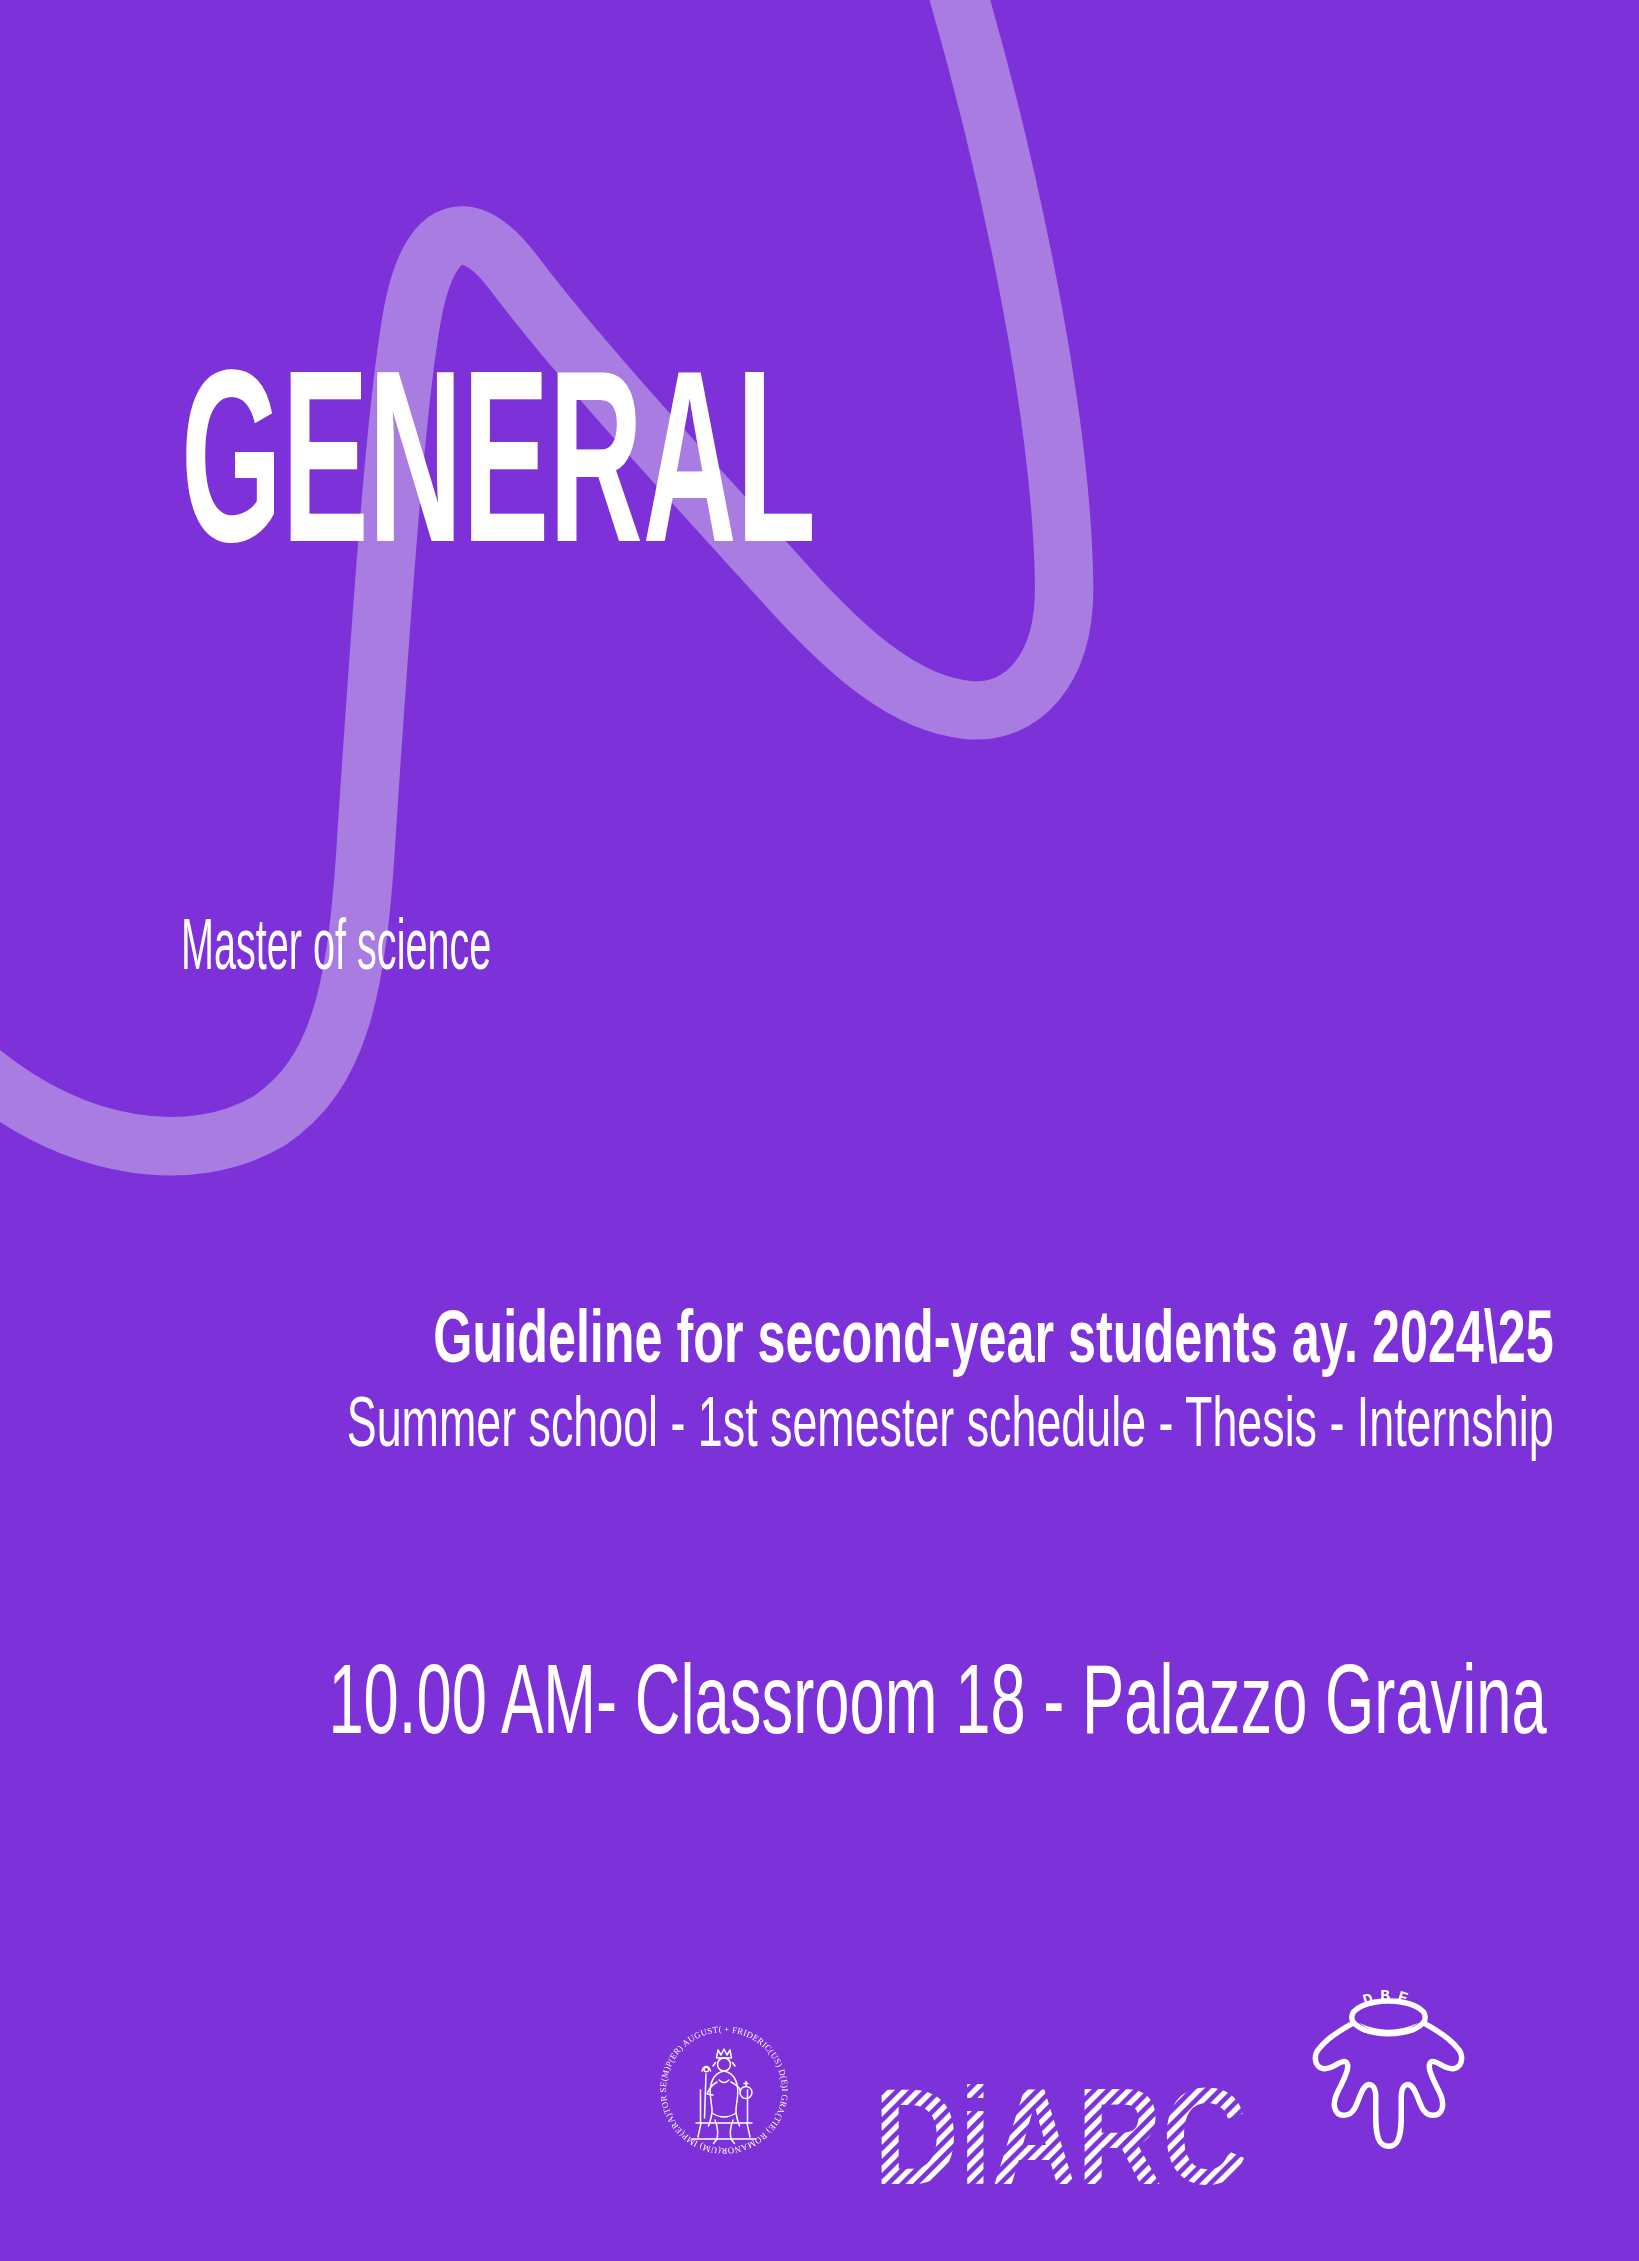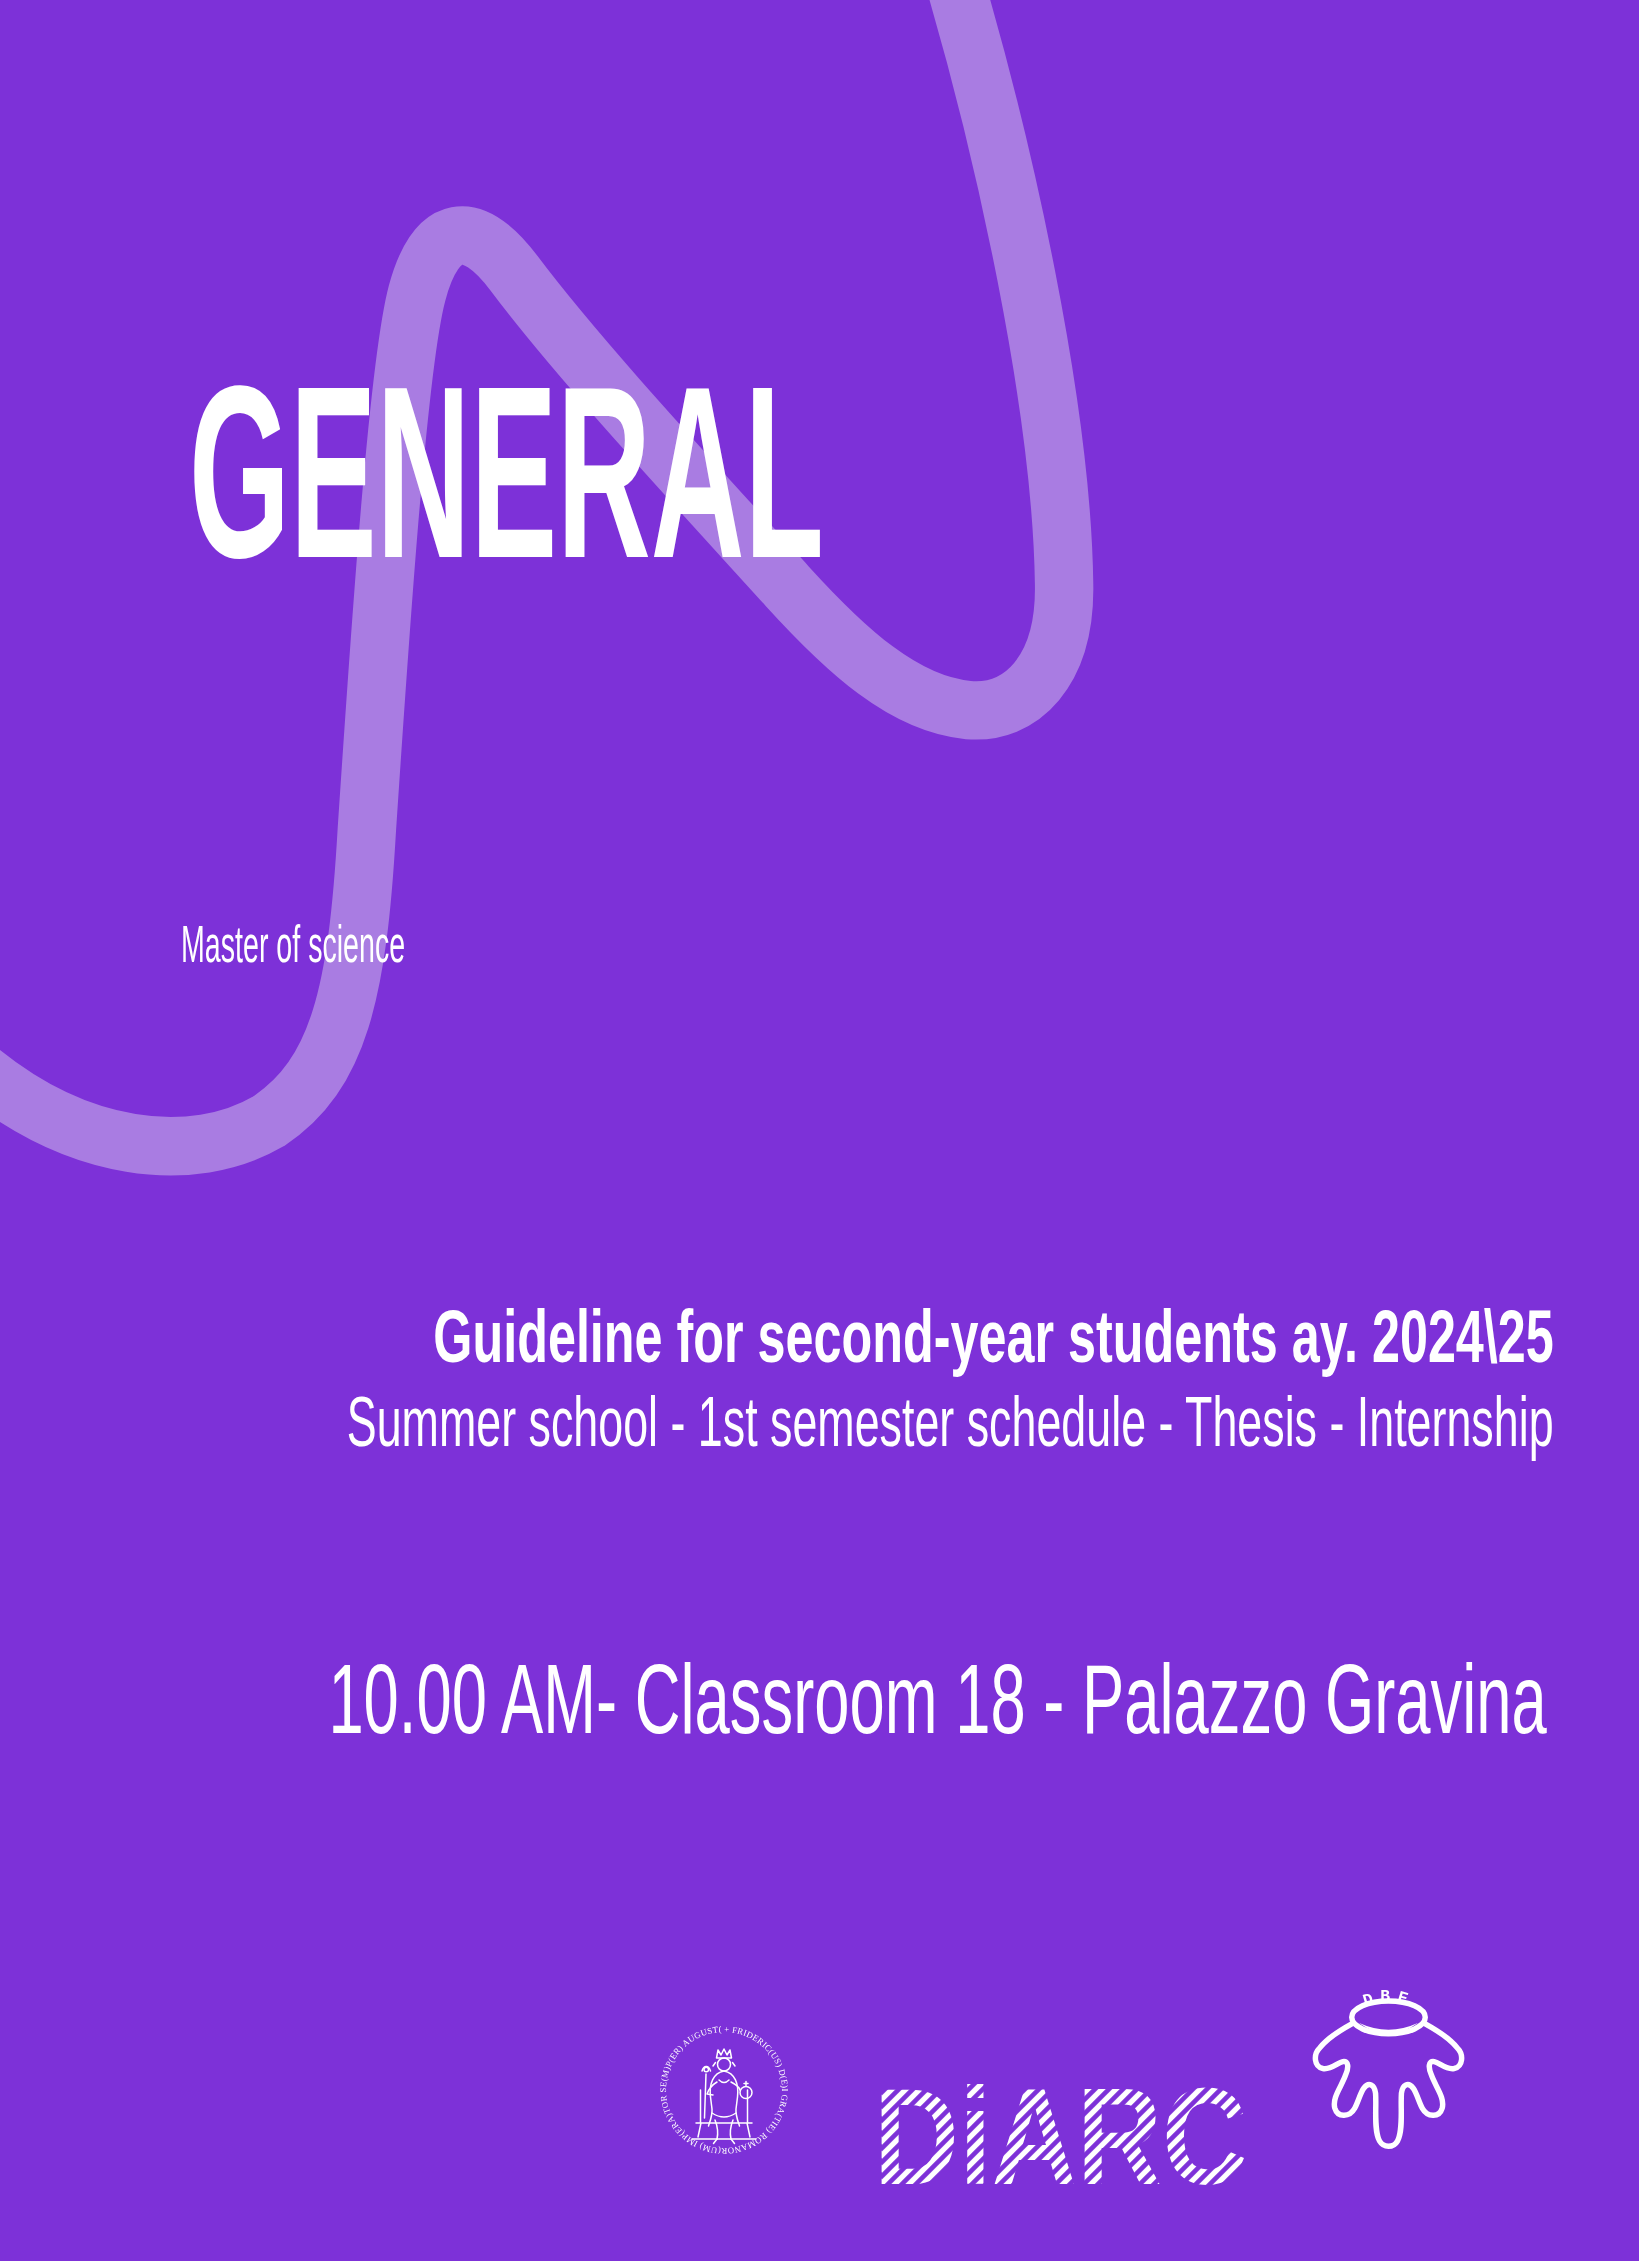--- a/index.html
+++ b/index.html
@@ -10,24 +10,24 @@
     overflow:hidden;
     font-family:"Liberation Sans",sans-serif;
     color:var(--text,#ffffff);
   }
   .wave{position:absolute;left:0;top:0;width:1640px;height:2261px;display:block;}
 
   .abs{position:absolute;white-space:nowrap;}
   .cond{display:inline-block;transform-origin:left center;}
   .cond-r{display:inline-block;transform-origin:right center;}
 
-  .title-block{left:181px;top:330px;font-weight:bold;font-size:245px;line-height:284px;margin-left:8px;}
+  .title-block{left:181px;top:314px;font-weight:bold;font-size:245px;line-height:284px;}
   .title-block .cond{transform:scaleX(0.53);}
 
-  .subtitle-block{left:181px;top:906px;font-weight:normal;font-size:52px;line-height:77px;}
+  .subtitle-block{left:181px;top:906px;font-weight:normal;font-size:72px;line-height:77px;}
   .subtitle-block .cond{transform:scaleX(0.55);}
 
   .headline{right:86px;top:1296px;text-align:right;font-weight:bold;font-size:74px;line-height:82px;}
   .headline .cond-r{transform:scaleX(0.68);}
 
   .details{right:86px;top:1383px;text-align:right;font-size:70px;line-height:78px;}
   .details .cond-r{transform:scaleX(0.64);}
 
   .event-date{right:93px;top:1508px;text-align:right;font-weight:bold;font-size:105px;line-height:117px;}
   .event-date .cond-r{transform:scaleX(0.65);}

